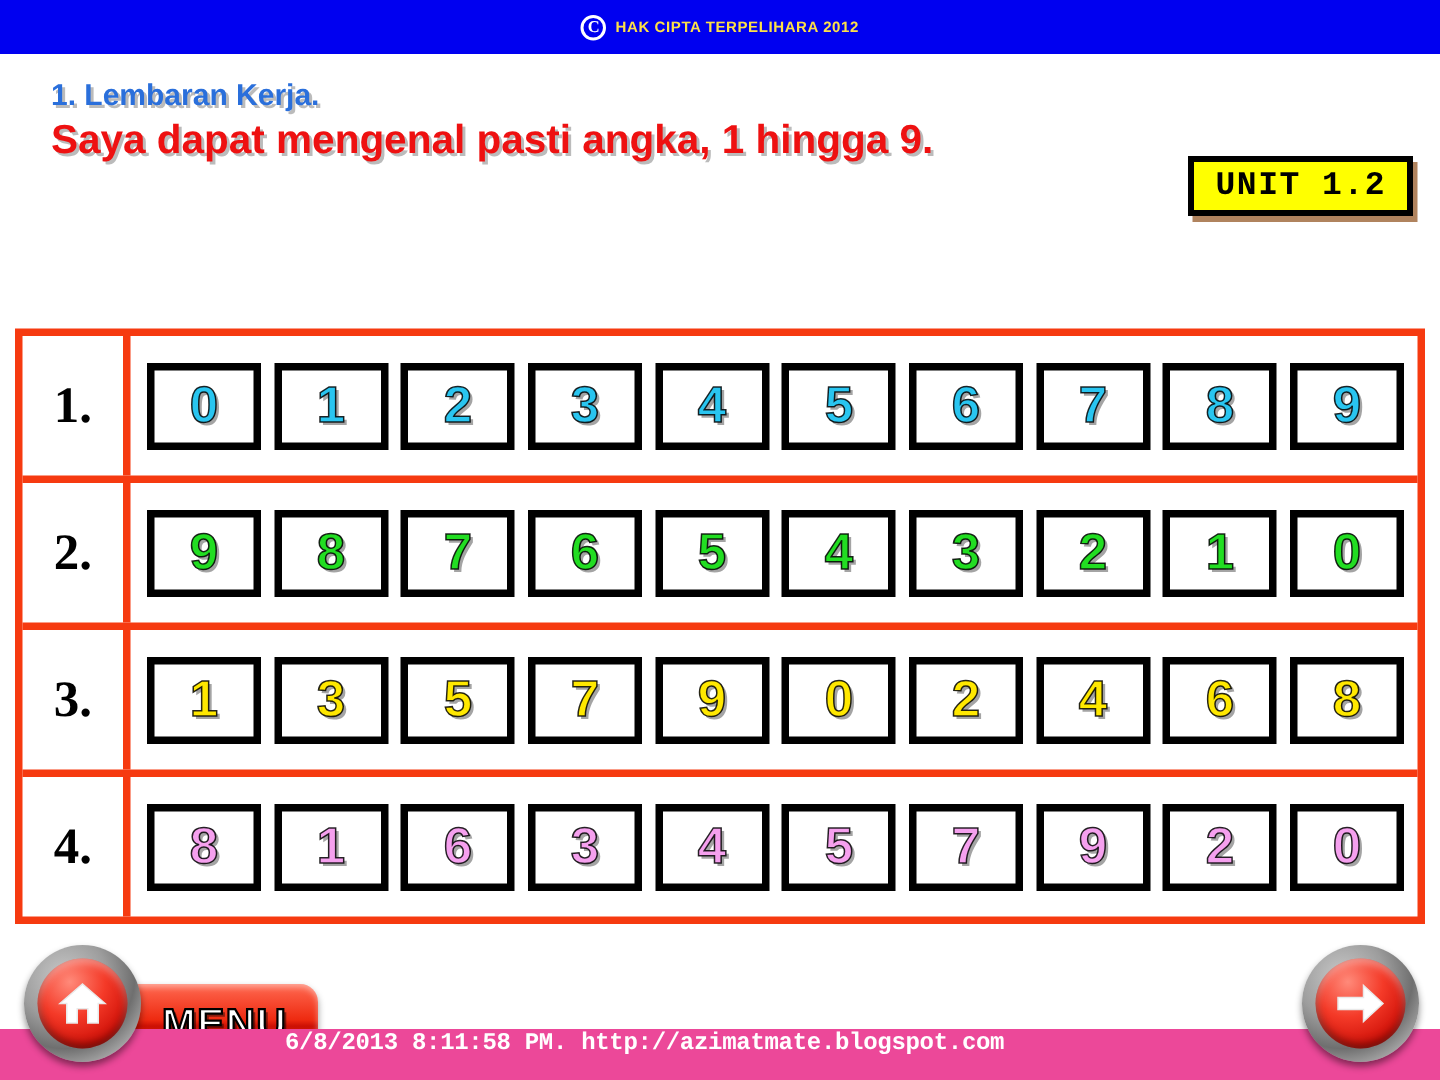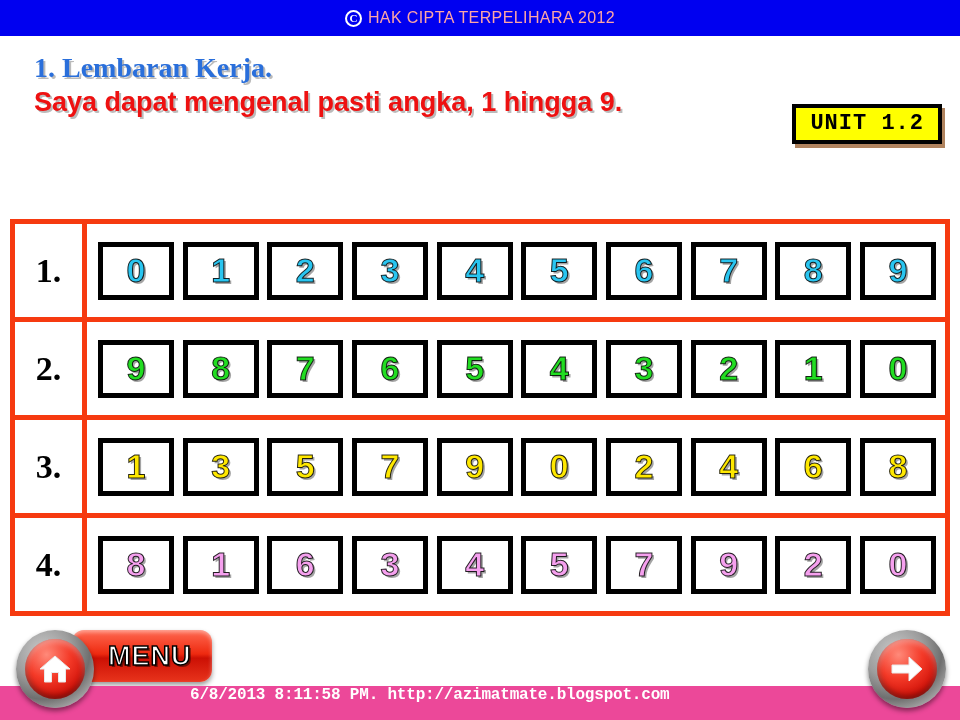--- a/index.html
+++ b/index.html
@@ -18,35 +18,34 @@
     display:flex; align-items:center; justify-content:center;
     gap:6px;
   }
   #copyright-banner .cmark {
     display:inline-flex; align-items:center; justify-content:center;
     width:17px; height:17px; border:2px solid #ffffff; border-radius:50%;
     color:#ffffff; font-size:11px; font-weight:bold; line-height:1;
     font-family:"Liberation Serif", serif;
   }
   #copyright-banner .ctext {
-    color:#fca5a5; font-size:16px; font-weight:normal; letter-spacing:.4px;
+    color:#fde047; font-size:10px; font-weight:bold; letter-spacing:.4px;
     white-space:nowrap;
   }
 
   
   #heading-block { position:absolute; left:34px; top:48px; width:900px; }
   .hline { white-space:nowrap; line-height:1.02; }
   #title-main {
     font-size:31px; font-weight:bold; color:#000000; letter-spacing:-.2px;
     text-shadow:2px 2px 0 rgba(140,140,140,.55);
   }
   #title-sub {
-    font-size:28px; font-weight:bold; color:#2a6fdb; margin-top:6px;
+    font-size:20px; font-weight:bold; color:#2a6fdb; margin-top:6px;
     text-shadow:2px 2px 0 rgba(120,120,120,.5);
-    font-family:Liberation Serif, serif;
   }
   #title-objective {
     font-size:27px; font-weight:bold; color:#ee1111; margin-top:6px;
     text-shadow:2px 2px 0 rgba(120,120,120,.5);
   }
 
   
   #unit-badge {
     position:absolute; right:18px; top:104px;
     background:#ffff00; border:4px solid #000000;
@@ -97,21 +96,21 @@
     background:#ec4899;
     display:flex; align-items:flex-start;
   }
   #footer-text {
     color:#ffffff; font-size:16px; font-weight:bold;
     font-family:"Liberation Mono", monospace;
     margin-left:190px; white-space:nowrap; letter-spacing:-.2px;
   }
 
   
-  .nav-group { position:absolute; display:flex; align-items:flex-start; }
+  .nav-group { position:absolute; display:flex; align-items:flex-end; }
   #menu-nav { left:16px; top:630px; }
   #next-nav { right:14px; top:630px; }
 
   .round-btn {
     width:78px; height:78px; border-radius:50%;
     background:radial-gradient(circle at 34% 28%, #c9c9c9 0%, #9d9d9d 38%, #6f6f6f 62%, #b9b9b9 86%, #8a8a8a 100%);
     display:flex; align-items:center; justify-content:center;
     box-shadow:0 3px 5px rgba(0,0,0,.45);
     flex:0 0 78px;
   }

